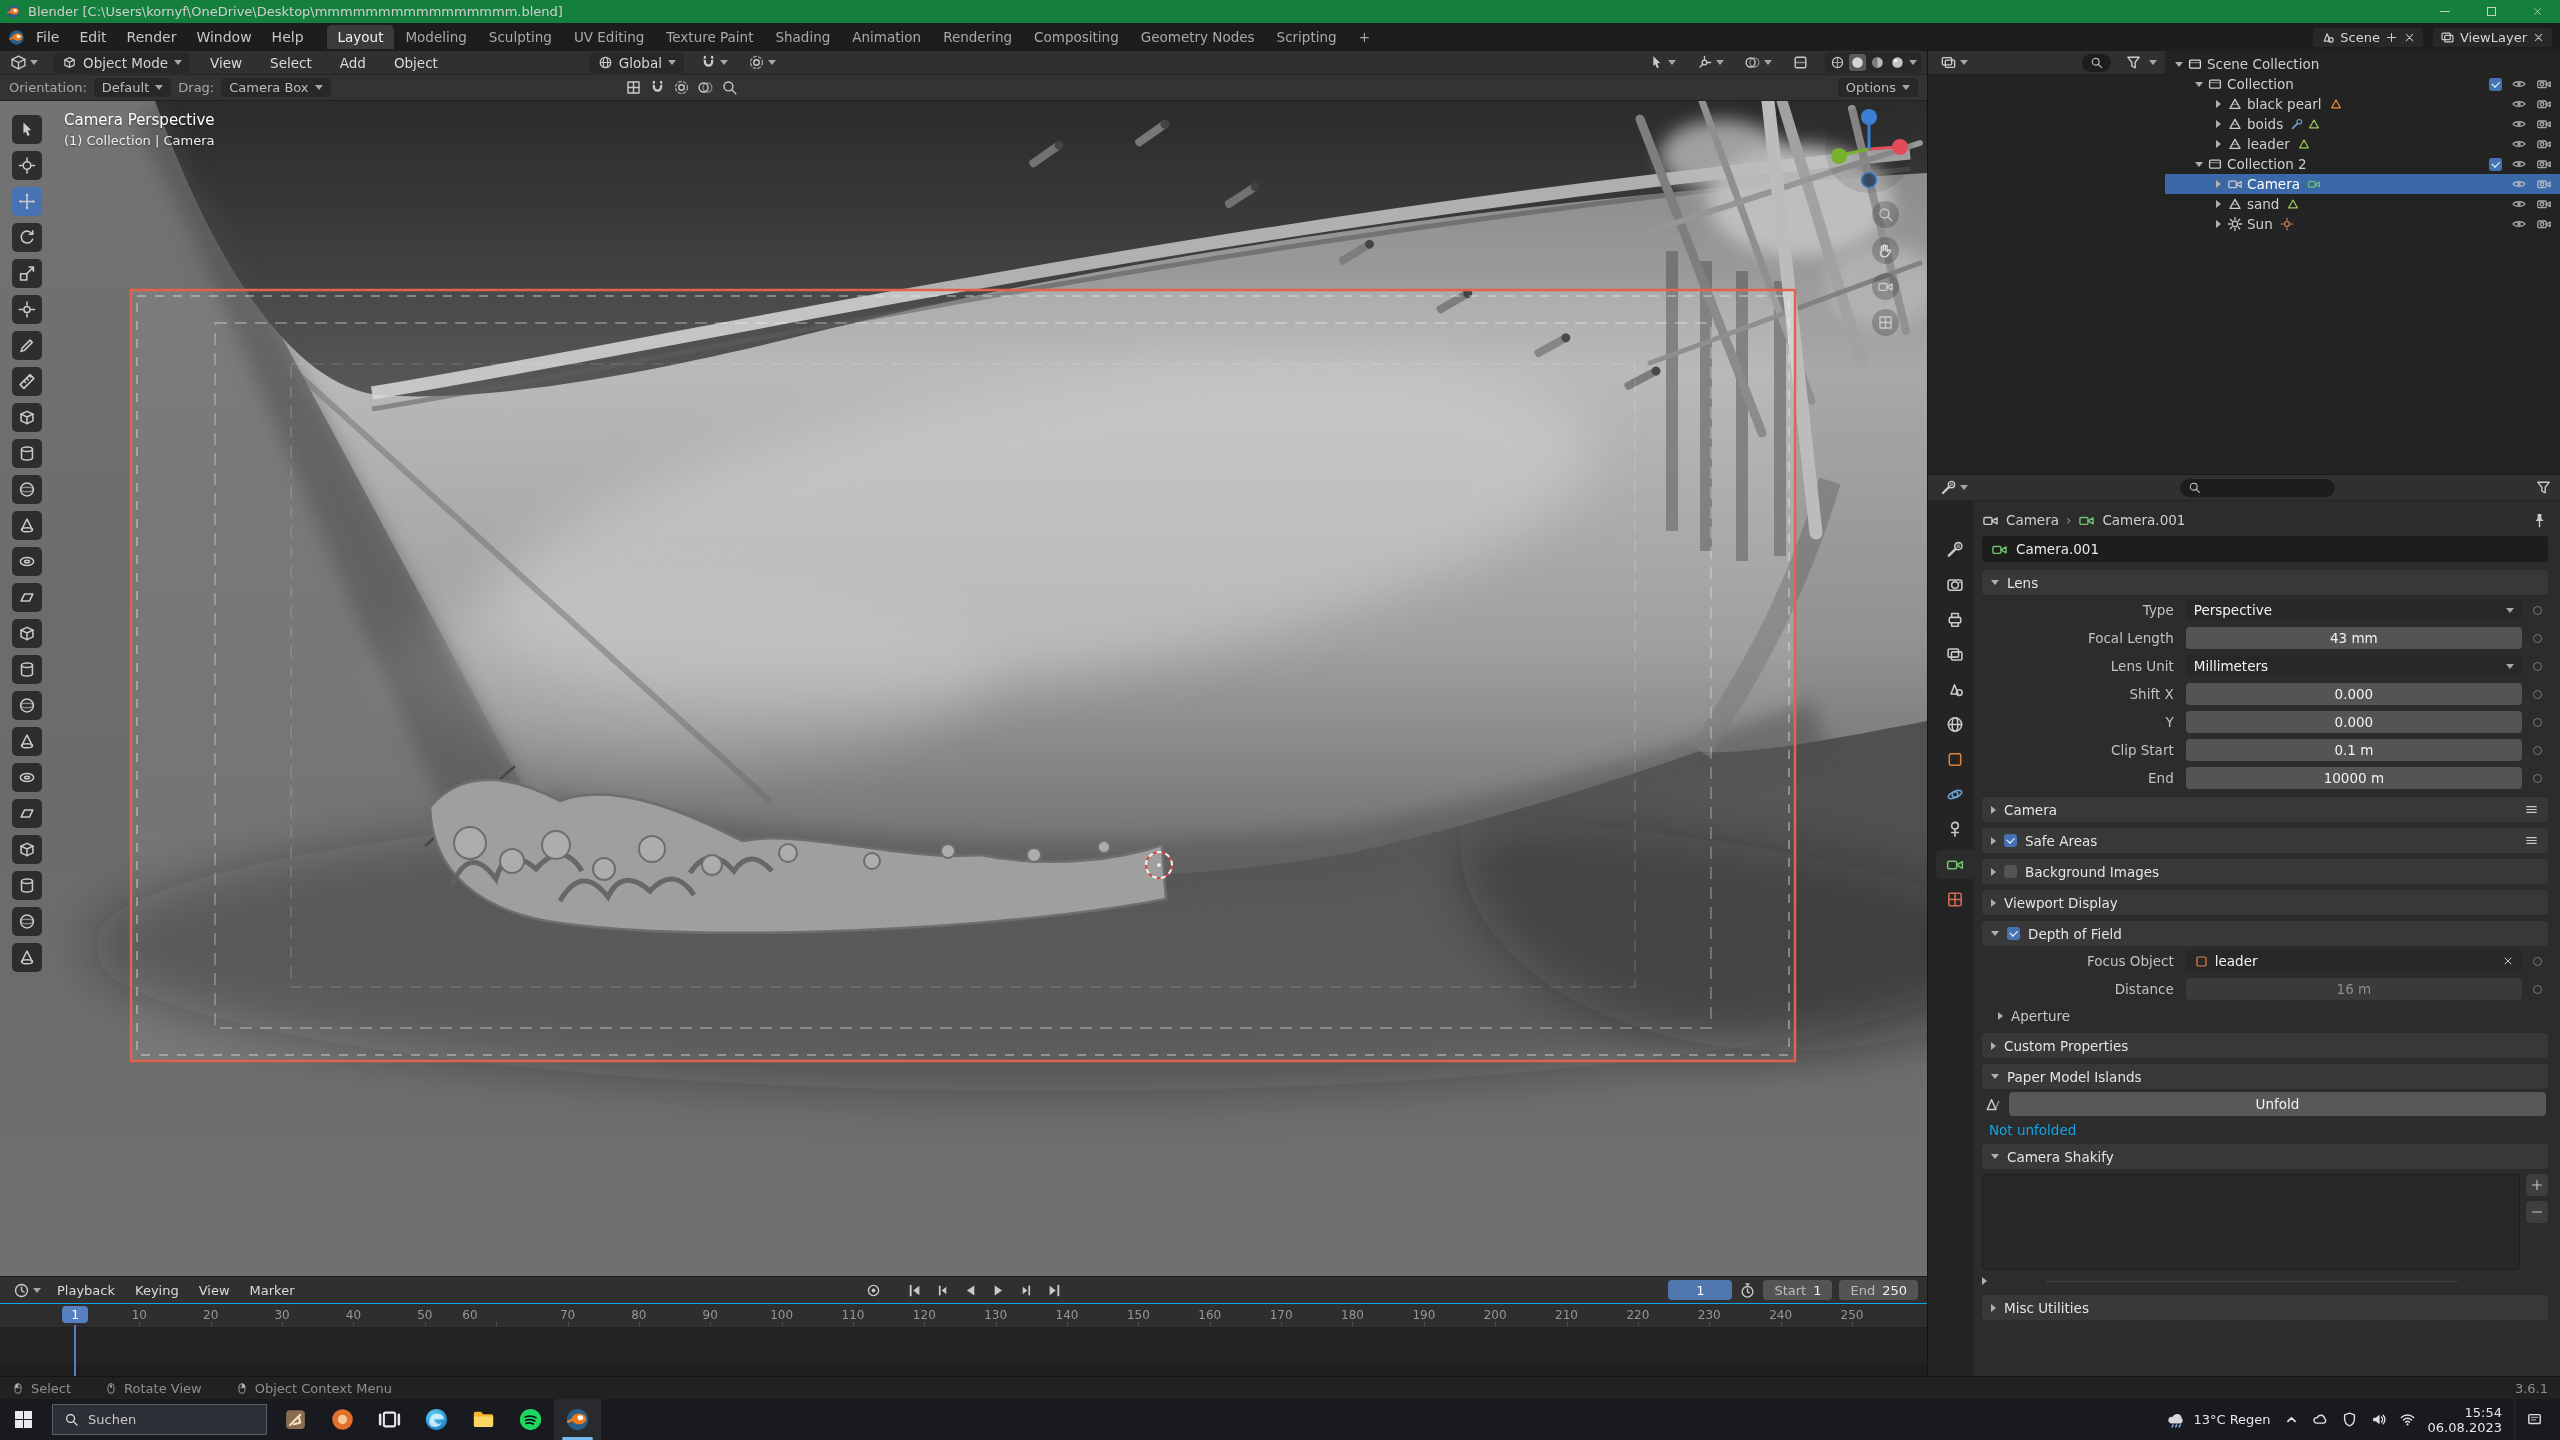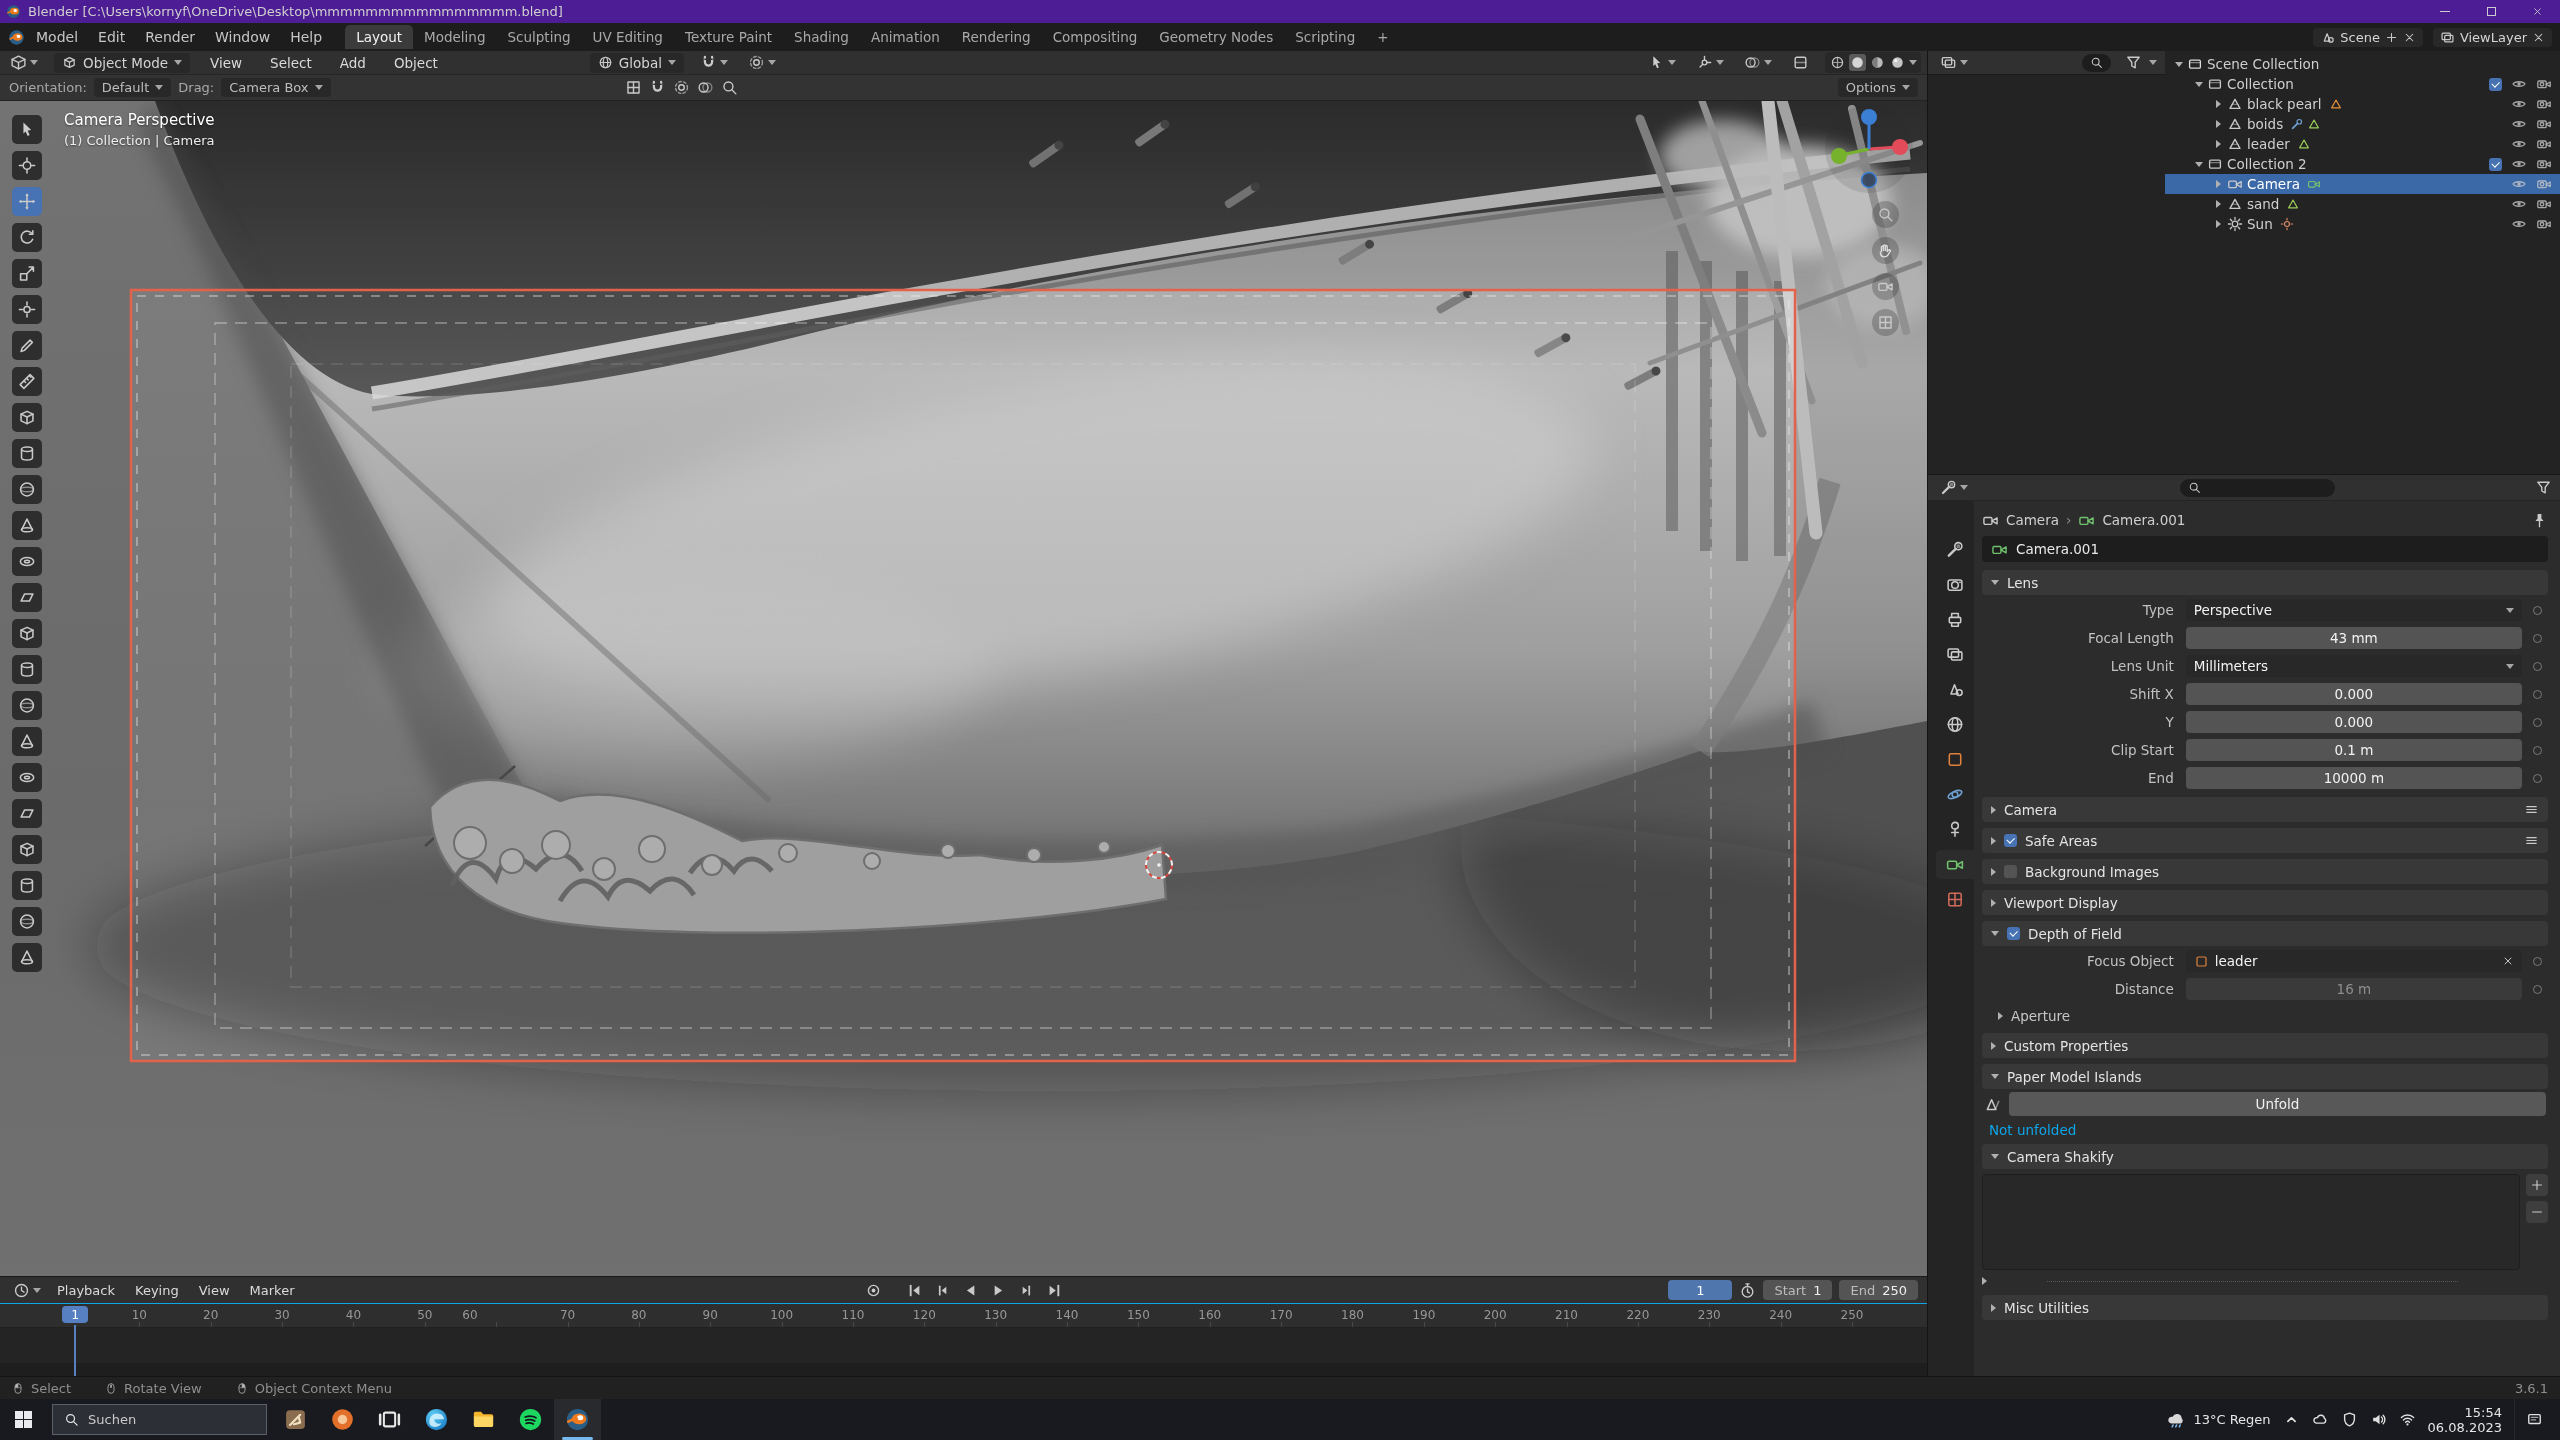--- a/index.html
+++ b/index.html
@@ -1,21 +1,21 @@
 <!DOCTYPE html>
 <html><head>
 <meta charset="utf-8">
 <style>
   html,body{margin:0;padding:0;width:2560px;height:1440px;overflow:hidden;background:#1d1d1d;
     font-family:"DejaVu Sans",sans-serif;color:#d4d4d4;font-size:13px;-webkit-font-smoothing:antialiased;}
   *{box-sizing:border-box;}
   #app{width:2560px;height:1440px;display:flex;flex-direction:column;}
 
   
-  .titlebar{height:23px;background:#4c1d95;display:flex;align-items:center;padding-left:6px;gap:7px;font-size:13px;color:#cfcfcf;flex:none;}
+  .titlebar{height:23px;background:#15803d;display:flex;align-items:center;padding-left:6px;gap:7px;font-size:13px;color:#cfcfcf;flex:none;}
   .tb-ico{width:15px;height:15px;}
   .win-controls{margin-left:auto;display:flex;height:100%;}
   .wc{width:46px;display:flex;align-items:center;justify-content:center;}
   .min-glyph{width:10px;height:1px;background:#ccc;}
   .max-glyph{width:9px;height:9px;border:1px solid #ccc;}
   .x-glyph{width:11px;height:11px;}
 
   
   .topbar{height:28px;background:#1d1d1d;display:flex;align-items:center;padding:0 8px;gap:2px;font-size:14px;color:#c6c6c6;flex:none;}
   .menu{padding:3px 9px;border-radius:4px;}
@@ -186,21 +186,21 @@
 
   <div class="topbar">
     <span class="ico16">
         <svg viewBox="0 0 16 16" fill="none" stroke="#c9c9c9" stroke-width="1.3" stroke-linecap="round" stroke-linejoin="round" style="display:block;width:100%;height:100%">
           <circle cx="8" cy="8" r="6.8" fill="#2b5e86" stroke="none"></circle>
           <ellipse cx="9" cy="7.6" rx="4.6" ry="3.5" fill="#ee7a1d" stroke="none"></ellipse>
           <ellipse cx="9.7" cy="6.9" rx="2" ry="1.6" fill="#ffffff" stroke="none"></ellipse>
           <path d="M2.1 9.4C4 8.1 6 7.5 7.7 7.5" stroke="#ee7a1d" stroke-width="1.7"></path>
         </svg>
       </span>
-    <span class="menu">Model</span>
+    <span class="menu">File</span>
     <span class="menu">Edit</span>
     <span class="menu">Render</span>
     <span class="menu">Window</span>
     <span class="menu">Help</span>
     <div class="wtabs">
       <span class="wtab active">Layout</span>
       <span class="wtab">Modeling</span>
       <span class="wtab">Sculpting</span>
       <span class="wtab">UV Editing</span>
       <span class="wtab">Texture Paint</span>

